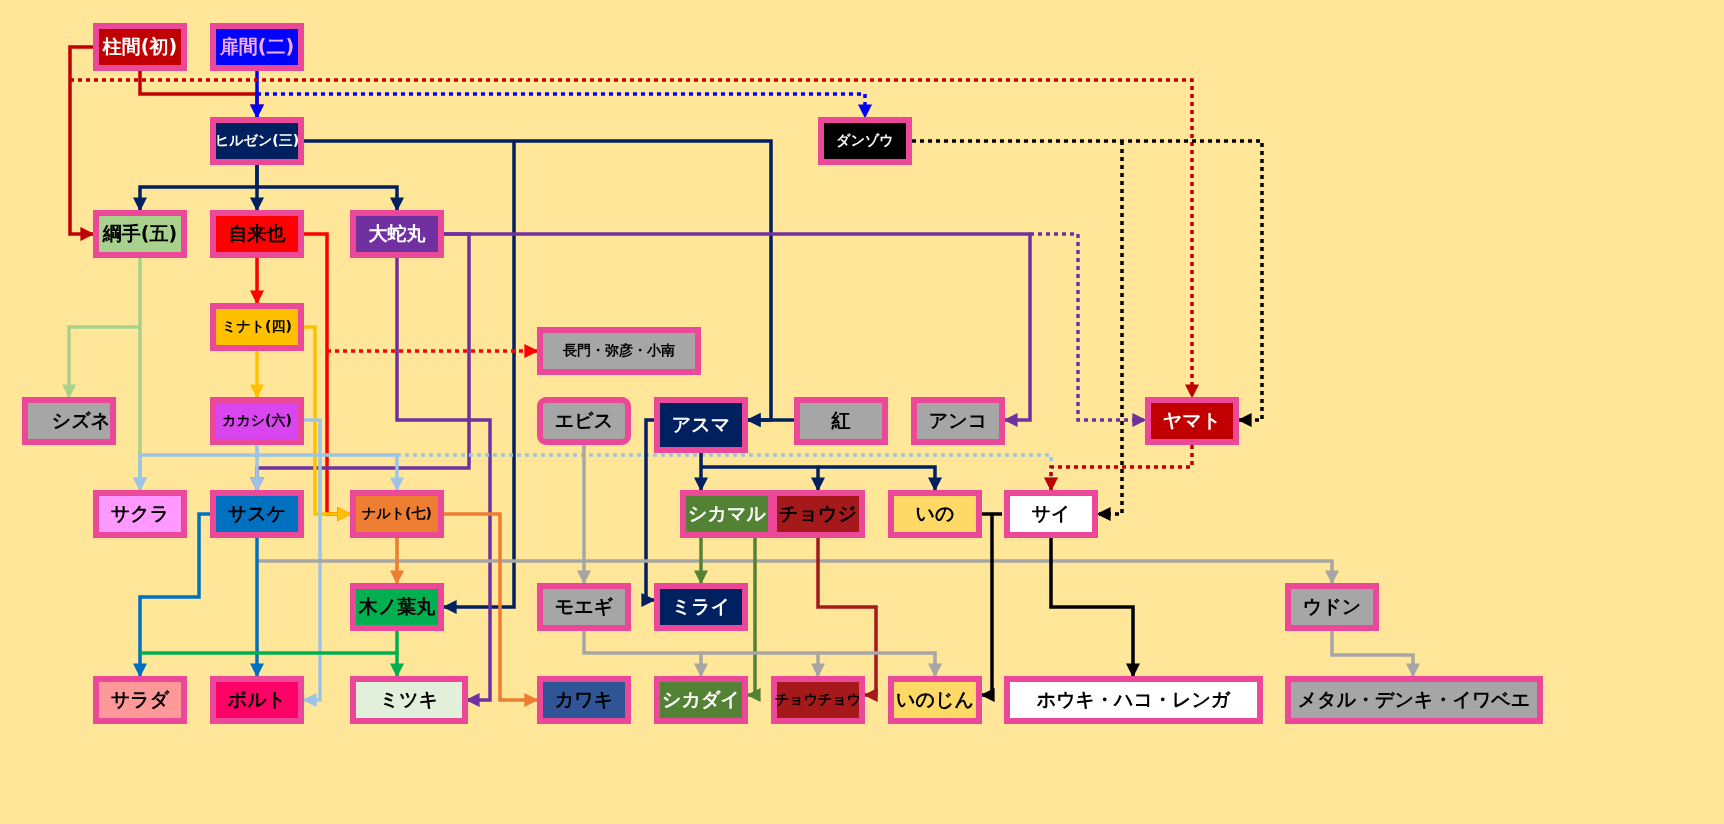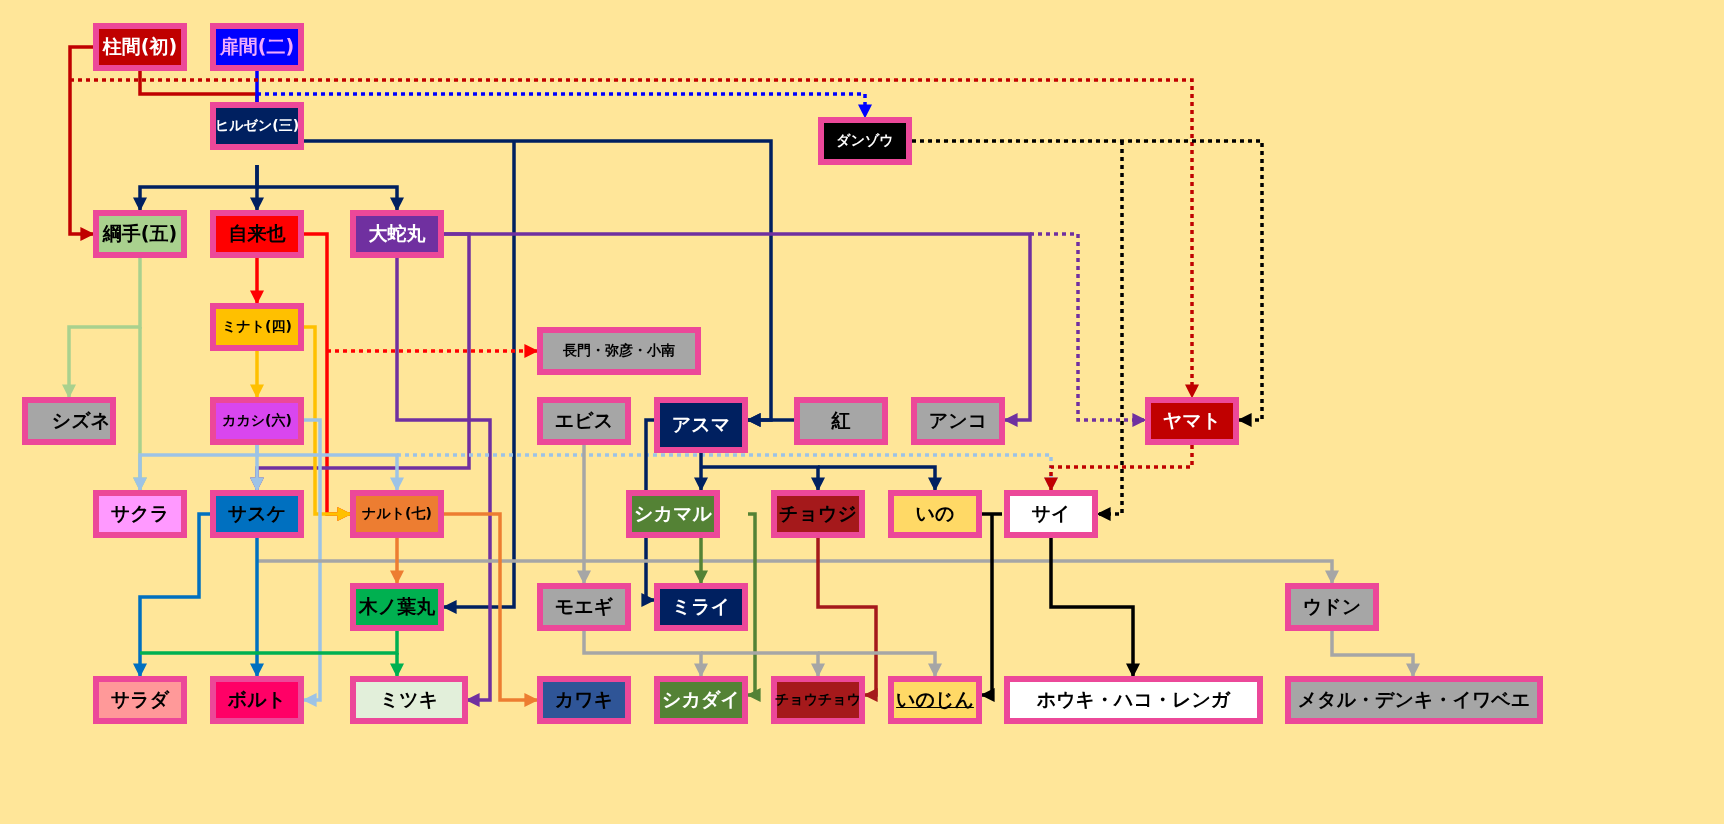--- a/index.html
+++ b/index.html
@@ -115,48 +115,48 @@
       <polyline points="982,514 1002,514 992,514 992,695 982,695" fill="none" stroke="#000000" stroke-width="3.5" marker-end="url(#m000000)"></polyline>
       <polyline points="584,631 584,653 701,653 701,676" fill="none" stroke="#a6a6a6" stroke-width="3.5" marker-end="url(#ma6a6a6)"></polyline>
       <polyline points="701,653 818,653 818,676" fill="none" stroke="#a6a6a6" stroke-width="3.5" marker-end="url(#ma6a6a6)"></polyline>
       <polyline points="818,653 935,653 935,676" fill="none" stroke="#a6a6a6" stroke-width="3.5" marker-end="url(#ma6a6a6)"></polyline>
       <polyline points="1051,538 1051,607 1133,607 1133,676" fill="none" stroke="#000000" stroke-width="3.5" marker-end="url(#m000000)"></polyline>
       <polyline points="1332,631 1332,655 1413,655 1413,676" fill="none" stroke="#a6a6a6" stroke-width="3.5" marker-end="url(#ma6a6a6)"></polyline>
     </svg>
   <div id="nodes">
       <div class="node" style="left: 93px; top: 23px; width: 94px; height: 48px; background: rgb(192, 0, 0); color: rgb(255, 255, 255);">柱間(初)</div>
       <div class="node" style="left: 210px; top: 23px; width: 94px; height: 48px; background: rgb(0, 0, 255); color: #f0abfc;">扉間(二)</div>
-      <div class="node small" style="left: 210px; top: 102px; width: 94px; height: 48px; background: rgb(0, 32, 96); color: rgb(255, 255, 255);">ヒルゼン(三)</div>
+      <div class="node small" style="left: 210px; top: 117px; width: 94px; height: 48px; background: rgb(0, 32, 96); color: rgb(255, 255, 255);">ヒルゼン(三)</div>
       <div class="node small" style="left: 818px; top: 117px; width: 94px; height: 48px; background: rgb(0, 0, 0); color: rgb(255, 255, 255);">ダンゾウ</div>
       <div class="node" style="left: 93px; top: 210px; width: 94px; height: 48px; background: rgb(169, 209, 142); color: rgb(0, 0, 0);">綱手(五)</div>
       <div class="node" style="left: 210px; top: 210px; width: 94px; height: 48px; background: rgb(255, 0, 0); color: rgb(0, 0, 0);">自来也</div>
       <div class="node" style="left: 350px; top: 210px; width: 94px; height: 48px; background: rgb(112, 48, 160); color: rgb(255, 255, 255);">大蛇丸</div>
       <div class="node small" style="left: 210px; top: 303px; width: 94px; height: 48px; background: rgb(255, 192, 0); color: rgb(0, 0, 0);">ミナト(四)</div>
       <div class="node small" style="left: 537px; top: 327px; width: 164px; height: 48px; background: rgb(166, 166, 166); color: rgb(0, 0, 0);">長門・弥彦・小南</div>
       <div class="node" style="left: 22px; top: 397px; width: 94px; height: 48px; background: rgb(166, 166, 166); color: rgb(0, 0, 0); padding-left: 24px;">シズネ</div>
       <div class="node small" style="left: 210px; top: 397px; width: 94px; height: 48px; background: #d946ef; color: rgb(0, 0, 0);">カカシ(六)</div>
-      <div class="node" style="left: 537px; top: 397px; width: 94px; height: 48px; background: rgb(166, 166, 166); color: rgb(0, 0, 0);">エビス</div>
+      <div class="node" style="left: 537px; top: 397px; width: 94px; height: 48px; background: rgb(166, 166, 166); color: rgb(0, 0, 0); border-radius: 9px;">エビス</div>
       <div class="node" style="left: 654px; top: 397px; width: 94px; height: 56px; background: rgb(0, 32, 96); color: rgb(255, 255, 255);">アスマ</div>
       <div class="node" style="left: 794px; top: 397px; width: 94px; height: 48px; background: rgb(166, 166, 166); color: rgb(0, 0, 0);">紅</div>
       <div class="node" style="left: 911px; top: 397px; width: 94px; height: 48px; background: rgb(166, 166, 166); color: rgb(0, 0, 0);">アンコ</div>
       <div class="node" style="left: 1145px; top: 397px; width: 94px; height: 48px; background: rgb(192, 0, 0); color: rgb(255, 255, 255);">ヤマト</div>
       <div class="node" style="left: 93px; top: 490px; width: 94px; height: 48px; background: rgb(255, 153, 255); color: rgb(0, 0, 0);">サクラ</div>
       <div class="node" style="left: 210px; top: 490px; width: 94px; height: 48px; background: rgb(0, 112, 192); color: rgb(0, 0, 0);">サスケ</div>
       <div class="node small" style="left: 350px; top: 490px; width: 94px; height: 48px; background: rgb(237, 125, 49); color: rgb(0, 0, 0);">ナルト(七)</div>
-      <div class="node" style="left: 626px; top: 490px; width: 94px; height: 48px; background: rgb(84, 130, 53); color: rgb(255, 255, 255);">シカマル</div>
+      <div class="node" style="left: 680px; top: 490px; width: 94px; height: 48px; background: rgb(84, 130, 53); color: rgb(255, 255, 255);">シカマル</div>
       <div class="node" style="left: 771px; top: 490px; width: 94px; height: 48px; background: rgb(165, 25, 27); color: rgb(0, 0, 0);">チョウジ</div>
       <div class="node" style="left: 888px; top: 490px; width: 94px; height: 48px; background: rgb(255, 217, 102); color: rgb(0, 0, 0);">いの</div>
       <div class="node" style="left: 1004px; top: 490px; width: 94px; height: 48px; background: rgb(255, 255, 255); color: rgb(0, 0, 0);">サイ</div>
       <div class="node" style="left: 350px; top: 583px; width: 94px; height: 48px; background: rgb(0, 176, 80); color: rgb(0, 0, 0);">木ノ葉丸</div>
       <div class="node" style="left: 537px; top: 583px; width: 94px; height: 48px; background: rgb(166, 166, 166); color: rgb(0, 0, 0);">モエギ</div>
       <div class="node" style="left: 654px; top: 583px; width: 94px; height: 48px; background: rgb(0, 32, 96); color: rgb(255, 255, 255);">ミライ</div>
       <div class="node" style="left: 1285px; top: 583px; width: 94px; height: 48px; background: rgb(166, 166, 166); color: rgb(0, 0, 0);">ウドン</div>
       <div class="node" style="left: 93px; top: 676px; width: 94px; height: 48px; background: rgb(255, 153, 153); color: rgb(0, 0, 0);">サラダ</div>
       <div class="node" style="left: 210px; top: 676px; width: 94px; height: 48px; background: rgb(255, 0, 102); color: rgb(0, 0, 0);">ボルト</div>
       <div class="node" style="left: 350px; top: 676px; width: 118px; height: 48px; background: rgb(226, 239, 218); color: rgb(0, 0, 0);">ミツキ</div>
       <div class="node" style="left: 537px; top: 676px; width: 94px; height: 48px; background: rgb(47, 85, 151); color: rgb(0, 0, 0);">カワキ</div>
       <div class="node" style="left: 654px; top: 676px; width: 94px; height: 48px; background: rgb(84, 130, 53); color: rgb(255, 255, 255);">シカダイ</div>
       <div class="node tiny" style="left: 771px; top: 676px; width: 94px; height: 48px; background: rgb(165, 25, 27); color: rgb(0, 0, 0);">チョウチョウ</div>
-      <div class="node" style="left: 888px; top: 676px; width: 94px; height: 48px; background: rgb(255, 217, 102); color: rgb(0, 0, 0); text-decoration: underline;">いのじん</div>
+      <div class="node" style="left: 888px; top: 676px; width: 94px; height: 48px; background: rgb(255, 217, 102); color: rgb(0, 0, 0);">いのじん</div>
       <div class="node" style="left: 1004px; top: 676px; width: 259px; height: 48px; background: rgb(255, 255, 255); color: rgb(0, 0, 0);">ホウキ・ハコ・レンガ</div>
       <div class="node" style="left: 1285px; top: 676px; width: 258px; height: 48px; background: rgb(166, 166, 166); color: rgb(0, 0, 0);">メタル・デンキ・イワベエ</div>
     </div>
 </div>
 
 </body></html>

